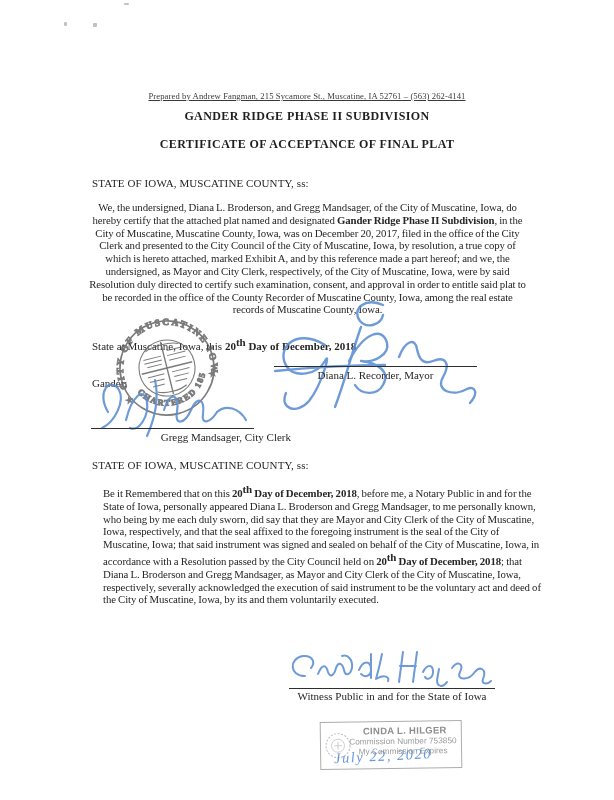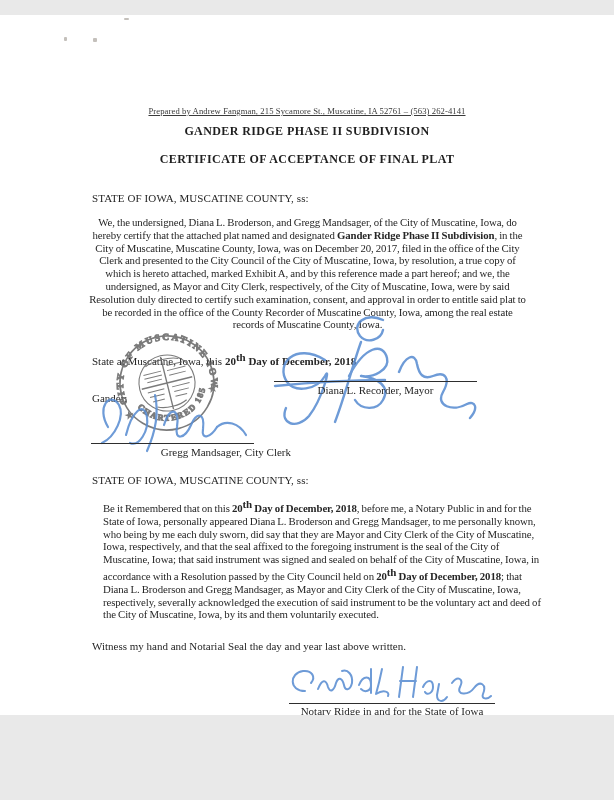--- a/index.html
+++ b/index.html
@@ -1,17 +1,17 @@
 <!DOCTYPE html>
 <html><head>
 <meta charset="utf-8">
 <style>
   html,body{margin:0;padding:0;background:#e9e9e9;}
   .page{
-    position:relative; width:614px; height:700px; margin:15px auto;
+    position:relative; width:614px; height:800px; margin:0 auto;
     background:#ffffff; overflow:hidden;
     font-family:"Liberation Serif", serif; color:#2b2b2b;
   }
   .abs{position:absolute;}
   .speck{position:absolute;background:#b5b0aa;border-radius:1px;opacity:.8;}
   .prepared{
     top:91px; left:0; width:614px; text-align:center;
     font-size:8.6px; color:#3a3a3a; letter-spacing:.1px;
   }
   .prepared span{text-decoration:underline;}
@@ -127,36 +127,35 @@
       <path d="M 63 12 C 67 30, 63 50, 55 68"></path>
       <path d="M 72 42 C 78 22, 88 26, 85 44 C 82 58, 93 56, 99 42 C 105 28, 113 30, 111 46 C 109 58, 119 54, 125 44"></path>
       <path d="M 125 44 C 134 36, 147 40, 154 52"></path>
     </g>
   </svg>
   <div class="abs sigline clerk-line"></div>
   <div class="abs siglabel clerk-label">Gregg Mandsager, City Clerk</div>
 
   <div class="abs heading h2">STATE OF IOWA, MUSCATINE COUNTY, ss:</div>
   <div class="abs para p2"><span>Be it Remembered that on this </span><span class="b">20</span><span class="b sup">th</span><span class="b"> Day of December, 2018</span><span>, before me, a Notary Public in and for the State of Iowa, personally appeared Diana L. Broderson and Gregg Mandsager, to me personally known, who being by me each duly sworn, did say that they are Mayor and City Clerk of the City of Muscatine, Iowa, respectively, and that the seal affixed to the foregoing instrument is the seal of the City of Muscatine, Iowa; that said instrument was signed and sealed on behalf of the City of Muscatine, Iowa, in accordance with a Resolution passed by the City Council held on </span><span class="b">20</span><span class="b sup">th</span><span class="b"> Day of December, 2018</span><span>; that Diana L. Broderson and Gregg Mandsager, as Mayor and City Clerk of the City of Muscatine, Iowa, respectively, severally acknowledged the execution of said instrument to be the voluntary act and deed of the City of Muscatine, Iowa, by its and them voluntarily executed.</span></div>
-  <div class="abs witness">Witness my hand and Notarial Seal the day and year last above written.</div>
 
   <svg class="abs" style="left:281px;top:646px;" width="212" height="48" viewBox="0 0 212 48">
     <g class="ink" stroke-width="2">
       <path d="M 24 30 C 8 30, 8 12, 22 10 C 31 9, 35 16, 30 22"></path>
       <path d="M 37 28 C 41 18, 45 18, 47 26 C 49 32, 53 30, 55 22 C 57 16, 61 16, 63 24 C 64 30, 69 30, 71 22 C 72 14, 67 8, 61 10"></path>
       <path d="M 78 24 C 82 14, 90 14, 90 24 C 90 30, 84 32, 80 28 M 90 8 L 90 32"></path>
       <path d="M 101 8 C 99 18, 97 26, 95 33 C 103 28, 109 31, 107 35"></path>
       <path d="M 122 6 L 118 36 M 136 6 L 132 36 M 119 20 L 135 20"></path>
       <path d="M 142 26 C 146 18, 152 18, 152 26 C 152 32, 146 35, 144 31"></path>
       <path d="M 158 23 L 156 34 C 156 41, 162 42, 166 36"></path>
       <path d="M 171 22 C 177 14, 183 18, 179 26 C 175 34, 187 35, 193 27 C 199 19, 206 23, 202 33 C 200 38, 206 39, 210 35"></path>
     </g>
   </svg>
   <div class="abs sigline notary-line"></div>
-  <div class="abs siglabel notary-label">Notary Ridge in and for the State of Iowa</div>
+  <div class="abs siglabel notary-label">Witness Public in and for the State of Iowa</div>
 
   <div class="abs notary-stamp">
     <svg class="abs" style="left:2px;top:7px;" width="30" height="32" viewBox="0 0 30 32">
       <circle cx="15" cy="16" r="12" fill="none" stroke="#bcbcbc" stroke-width="1" stroke-dasharray="2 1.5"></circle>
       <circle cx="15" cy="16" r="6.5" fill="none" stroke="#c4c4c4" stroke-width=".8"></circle>
       <path d="M 11 16 L 19 16 M 15 12 L 15 20" stroke="#c4c4c4" stroke-width=".8"></path>
     </svg>
     <div class="abs ns-name">CINDA L. HILGER</div>
     <div class="abs ns-comm">Commission Number 753850</div>
     <div class="abs ns-exp">My Commission Expires</div>

